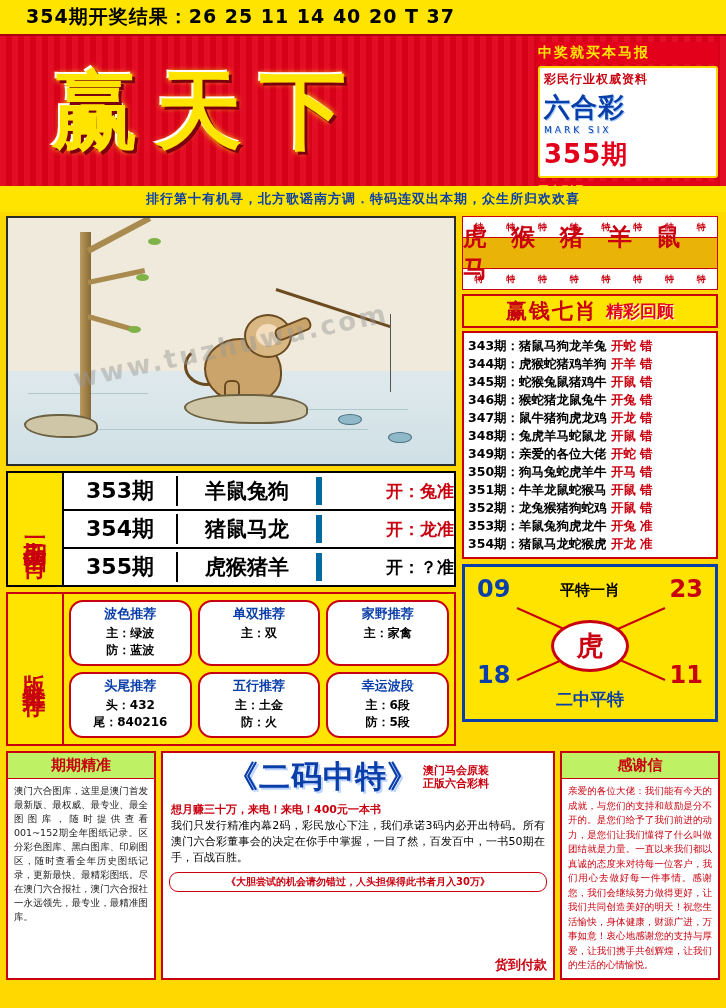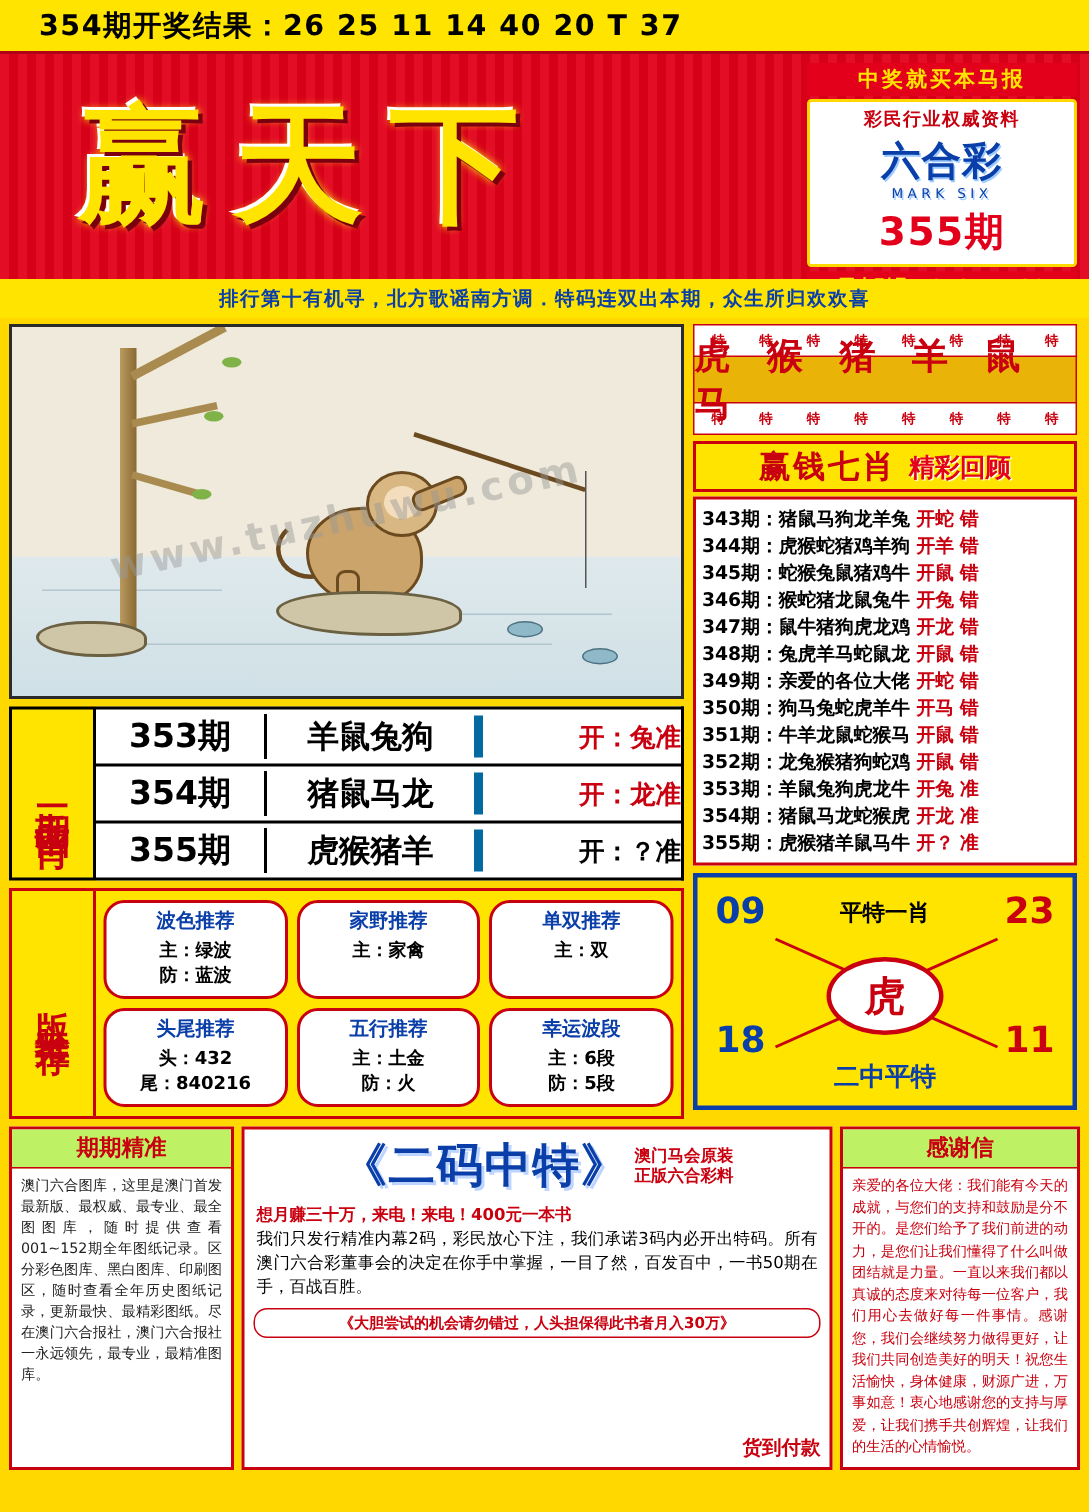--- a/index.html
+++ b/index.html
@@ -42,21 +42,21 @@
     font-size:86px;font-weight:bold;letter-spacing:18px;
     color:#ffe400;
     text-shadow:
       3px 3px 0 #7a0010,
       -2px -2px 0 #fff,
       0 0 6px #ff0;
     font-family:"DejaVu Sans", sans-serif;
     line-height:120px;
   }
   .hdr-right{
-    position:absolute;right:8px;top:6px;width:180px;text-align:center;
+    position:absolute;right:8px;top:6px;width:180px;
   }
   .hdr-r1{
     background:#e2001a;color:#ffe400;font-size:14px;font-weight:bold;
     letter-spacing:2px;padding:2px 0;
   }
   .hdr-white{
     background:#fff;border:2px solid #ffd800;border-radius:3px;
     padding:3px 4px 4px;margin-top:2px;
   }
   .hdr-r2{color:#c9000f;font-size:12px;font-weight:bold;letter-spacing:1px;}
@@ -338,27 +338,27 @@
           </div>
           <div class="rec-grid">
 
             <div class="rec-card">
               <div class="t">波色推荐</div>
               <div class="l">主：绿波</div>
               <div class="l">防：蓝波</div>
             </div>
 
             <div class="rec-card">
+              <div class="t">单双推荐</div>
+              <div class="l">主：双</div>
+            </div>
+
+            <div class="rec-card">
               <div class="t">家野推荐</div>
               <div class="l">主：家禽</div>
-            </div>
-
-            <div class="rec-card">
-              <div class="t">单双推荐</div>
-              <div class="l">主：双</div>
             </div>
 
             <div class="rec-card">
               <div class="t">头尾推荐</div>
               <div class="l">头：432</div>
               <div class="l">尾：840216</div>
             </div>
 
             <div class="rec-card">
               <div class="t">五行推荐</div>
@@ -436,23 +436,20 @@
             <span class="k">351期：</span><span>牛羊龙鼠蛇猴马</span> <span class="open">开鼠</span><span class="res">错</span>
           </div>
           <div class="row">
             <span class="k">352期：</span><span>龙兔猴猪狗蛇鸡</span> <span class="open">开鼠</span><span class="res">错</span>
           </div>
           <div class="row">
             <span class="k">353期：</span><span>羊鼠兔狗虎龙牛</span> <span class="open">开兔</span><span class="res">准</span>
           </div>
           <div class="row">
             <span class="k">354期：</span><span>猪鼠马龙蛇猴虎</span> <span class="open">开龙</span><span class="res">准</span>
-          </div>
-          <div class="row">
-            <span class="k">355期：</span><span>虎猴猪羊鼠马牛</span> <span class="open">开？</span><span class="res">准</span>
           </div>
         </div>
 
         <div class="luckybox">
           <div class="lb-title">平特一肖</div>
           <div class="lb-num lb-tl">09</div>
           <div class="lb-num lb-tr">23</div>
           <div class="lb-num lb-bl">18</div>
           <div class="lb-num lb-br">11</div>
           <div class="ray" style="left:52px;top:40px;width:70px;transform:rotate(24deg);"></div>

